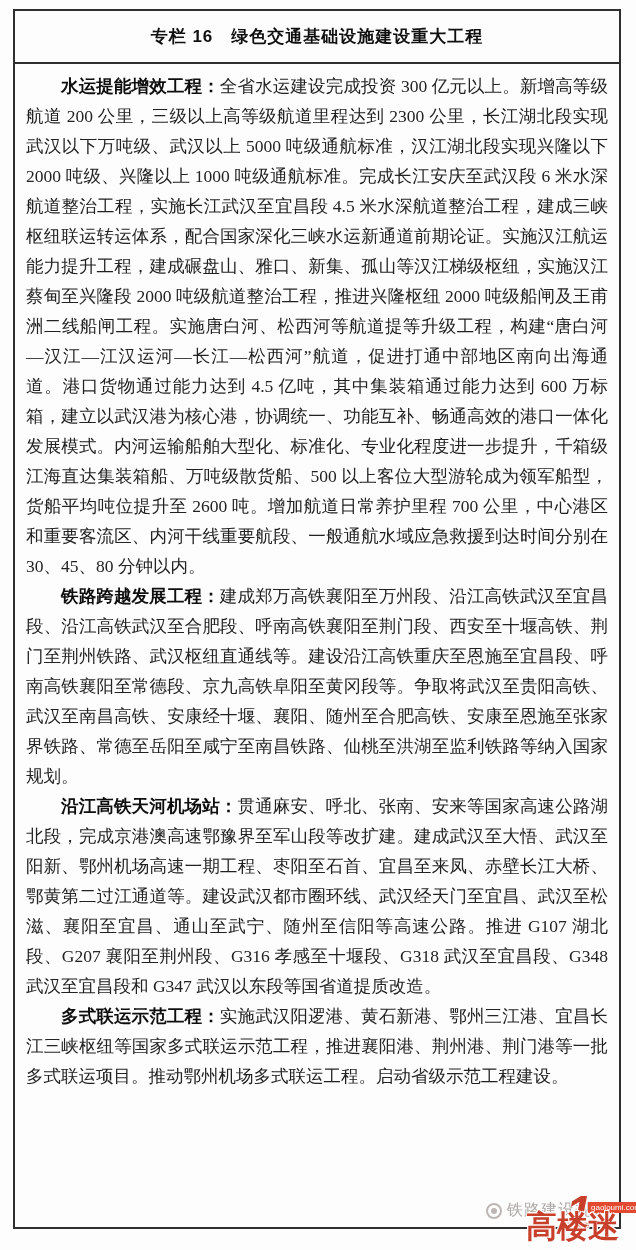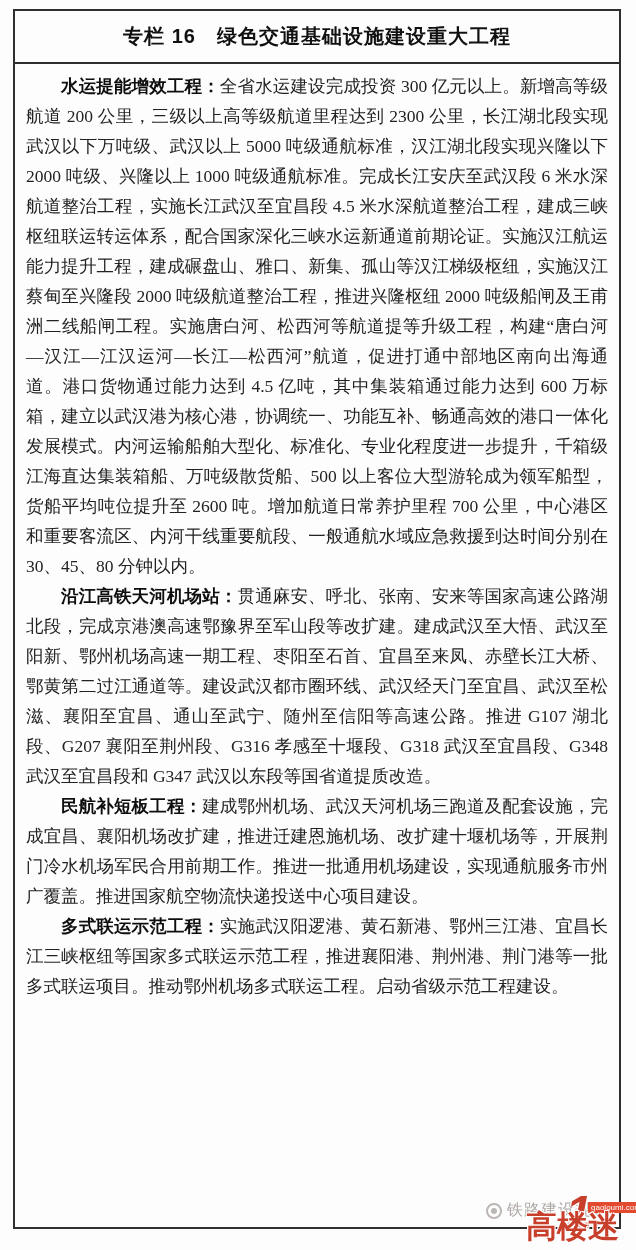--- a/index.html
+++ b/index.html
@@ -18,21 +18,21 @@
     border:2px solid #2f2f2f;
     background:#fdfdfd;
   }
   .panel-header {
     height:53px;
     border-bottom:2px solid #2f2f2f;
     display:flex; align-items:center; justify-content:center;
   }
   .panel-title {
     font-family:"Liberation Sans", sans-serif;
-    font-weight:700; font-size:20px; color:#101010;
+    font-weight:700; font-size:17px; color:#101010;
     letter-spacing:1px;
     white-space:pre;
   }
   .panel-body {
     height:calc(100% - 53px);
     overflow:hidden;
     padding:7px 11px 0 11px;
     font-size:17.5px;
     line-height:30px;
     text-align:justify;
@@ -95,24 +95,24 @@
   <div class="panel">
 
     <div class="panel-header">
       <div class="panel-title">专栏 16　绿色交通基础设施建设重大工程</div>
     </div>
 
     <div class="panel-body">
 
       <p class="para"><span class="label">水运提能增效工程：</span><span>全省水运建设完成投资 300 亿元以上。新增高等级航道 200 公里，三级以上高等级航道里程达到 2300 公里，长江湖北段实现武汉以下万吨级、武汉以上 5000 吨级通航标准，汉江湖北段实现兴隆以下 2000 吨级、兴隆以上 1000 吨级通航标准。完成长江安庆至武汉段 6 米水深航道整治工程，实施长江武汉至宜昌段 4.5 米水深航道整治工程，建成三峡枢纽联运转运体系，配合国家深化三峡水运新通道前期论证。实施汉江航运能力提升工程，建成碾盘山、雅口、新集、孤山等汉江梯级枢纽，实施汉江蔡甸至兴隆段 2000 吨级航道整治工程，推进兴隆枢纽 2000 吨级船闸及王甫洲二线船闸工程。实施唐白河、松西河等航道提等升级工程，构建“唐白河—汉江—江汉运河—长江—松西河”航道，促进打通中部地区南向出海通道。港口货物通过能力达到 4.5 亿吨，其中集装箱通过能力达到 600 万标箱，建立以武汉港为核心港，协调统一、功能互补、畅通高效的港口一体化发展模式。内河运输船舶大型化、标准化、专业化程度进一步提升，千箱级江海直达集装箱船、万吨级散货船、500 以上客位大型游轮成为领军船型，货船平均吨位提升至 2600 吨。增加航道日常养护里程 700 公里，中心港区和重要客流区、内河干线重要航段、一般通航水域应急救援到达时间分别在 30、45、80 分钟以内。</span></p>
 
+      <p class="para"><span class="label">铁路跨越发展工程：</span><span>建成郑万高铁襄阳至万州段、沿江高铁武汉至宜昌段、沿江高铁武汉至合肥段、呼南高铁襄阳至荆门段、西安至十堰高铁、荆门至荆州铁路、武汉枢纽直通线等。建设沿江高铁重庆至恩施至宜昌段、呼南高铁襄阳至常德段、京九高铁阜阳至黄冈段等。争取将武汉至贵阳高铁、武汉至南昌高铁、安康经十堰、襄阳、随州至合肥高铁、安康至恩施至张家界铁路、常德至岳阳至咸宁至南昌铁路、仙桃至洪湖至监利铁路等纳入国家规划。</span></p>
 
       <p class="para"><span class="label">沿江高铁天河机场站：</span><span>贯通麻安、呼北、张南、安来等国家高速公路湖北段，完成京港澳高速鄂豫界至军山段等改扩建。建成武汉至大悟、武汉至阳新、鄂州机场高速一期工程、枣阳至石首、宜昌至来凤、赤壁长江大桥、鄂黄第二过江通道等。建设武汉都市圈环线、武汉经天门至宜昌、武汉至松滋、襄阳至宜昌、通山至武宁、随州至信阳等高速公路。推进 G107 湖北段、G207 襄阳至荆州段、G316 孝感至十堰段、G318 武汉至宜昌段、G348 武汉至宜昌段和 G347 武汉以东段等国省道提质改造。</span></p>
 
-      <p class="para"><span class="label">民航补短板工程：</span><span>建成鄂州机场、武汉天河机场三跑道及配套设施，完成宜昌、襄阳机场改扩建，推进迁建恩施机场、改扩建十堰机场等，开展荆门冷水机场军民合用前期工作。推进一批通用机场建设，实现通航服务市州广覆盖。推进国家航空物流快递投送中心项目建设。</span></p>
 
 
       <p class="para"><span class="label">多式联运示范工程：</span><span>实施武汉阳逻港、黄石新港、鄂州三江港、宜昌长江三峡枢纽等国家多式联运示范工程，推进襄阳港、荆州港、荆门港等一批多式联运项目。推动鄂州机场多式联运工程。启动省级示范工程建设。</span></p>
 
     </div>
   </div>
 
   <div class="wm wm-account-icon"></div>
   <div class="wm wm-account-name">铁路建设规划</div>
   <div class="wm wm-ribbon">gaoloumi.com</div>

